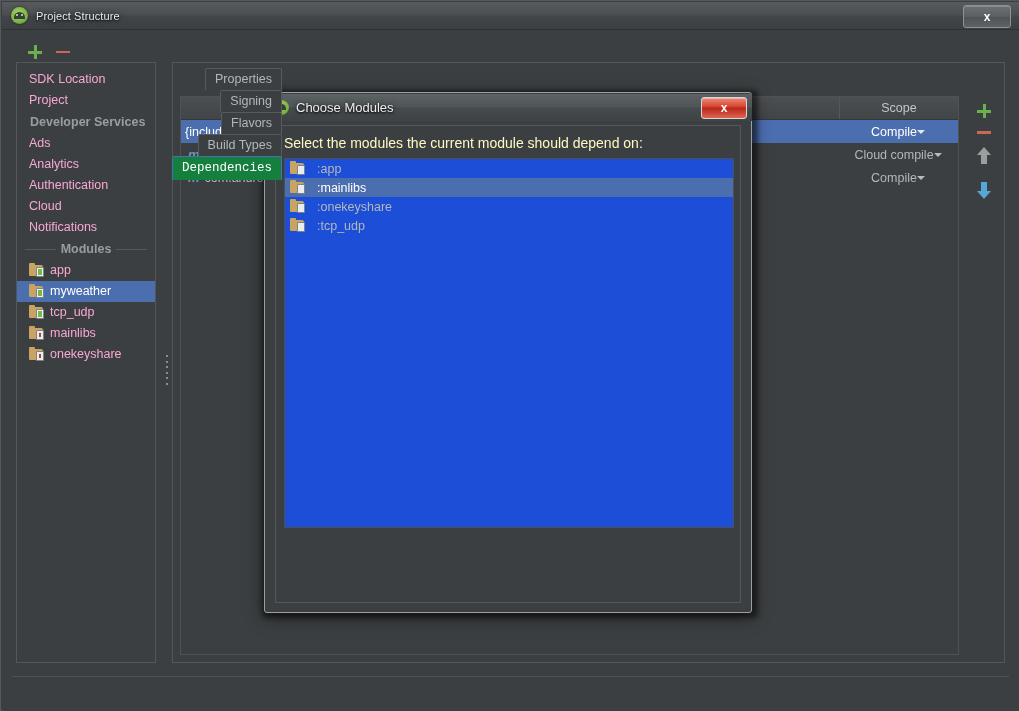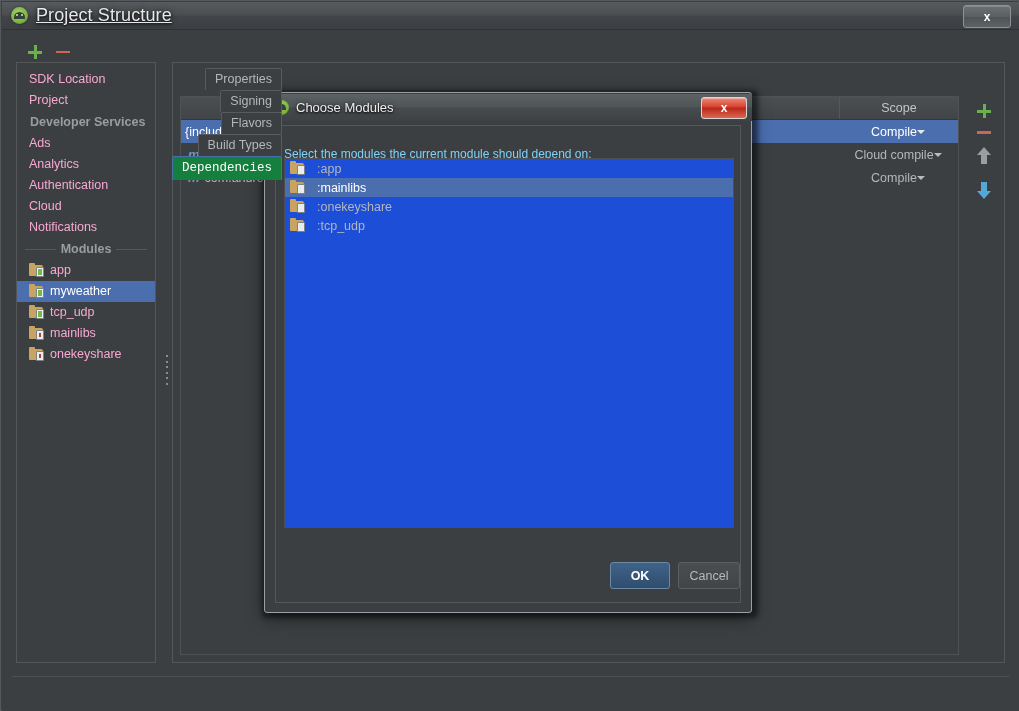--- a/index.html
+++ b/index.html
@@ -58,25 +58,24 @@
   #titlebar .win-icon::after {
     content: "";
     position: absolute;
     left: 5px; top: 7px;
     width: 2px; height: 2px;
     border-radius: 50%;
     background: #cfe8b8;
     box-shadow: 5px 0 0 #cfe8b8;
   }
   #title-text {
-    font-size: 18px;
+    font-size: 11px;
     color: #e8e8e8;
     text-shadow: 0 1px 2px rgba(0,0,0,.85), 0 0 6px rgba(0,0,0,.6);
     letter-spacing: .1px;
-    text-decoration: underline;
   }
   #title-close {
     position: absolute;
     right: 8px; top: 3px;
     width: 46px; height: 21px;
     border: 1px solid #8e9295;
     border-radius: 3px;
     background: linear-gradient(to bottom, #6c7174 0%, #5a5f62 50%, #4e5356 51%, #5d6265 100%);
     color: #ffffff;
     font-size: 12px;
@@ -496,23 +495,23 @@
   #dlg-body {
     position: absolute;
     left: 10px; top: 32px;
     width: 466px; height: 478px;
     border: 1px solid #54585a;
     box-sizing: border-box;
     background: #3c3f41;
   }
   #dlg-prompt {
     position: absolute;
-    left: 8px; top: 21px;
-    font-size: 12px;
-    color: #7dd3fc;
+    left: 8px; top: 9px;
+    font-size: 14px;
+    color: #fef9c3;
     white-space: nowrap;
   }
   #module-list {
     position: absolute;
     left: 8px; top: 32px;
     width: 450px; height: 370px;
     border: 1px solid #4d5052;
     box-sizing: border-box;
     background: #1d4ed8;
     overflow: hidden;
@@ -733,18 +732,14 @@
       </div>
       <div class="mod-row">
         <span class="mod-icon">
             <span class="folder"></span>
             <span class="inner"></span>
           </span>
         <span>:tcp_udp</span>
       </div>
     </div>
 
-    <div id="dlg-buttons">
-      <div class="btn default" id="dlg-ok">OK</div>
-      <div class="btn normal" id="dlg-cancel">Cancel</div>
-    </div>
   </div>
 </div>
 
 </body></html>

